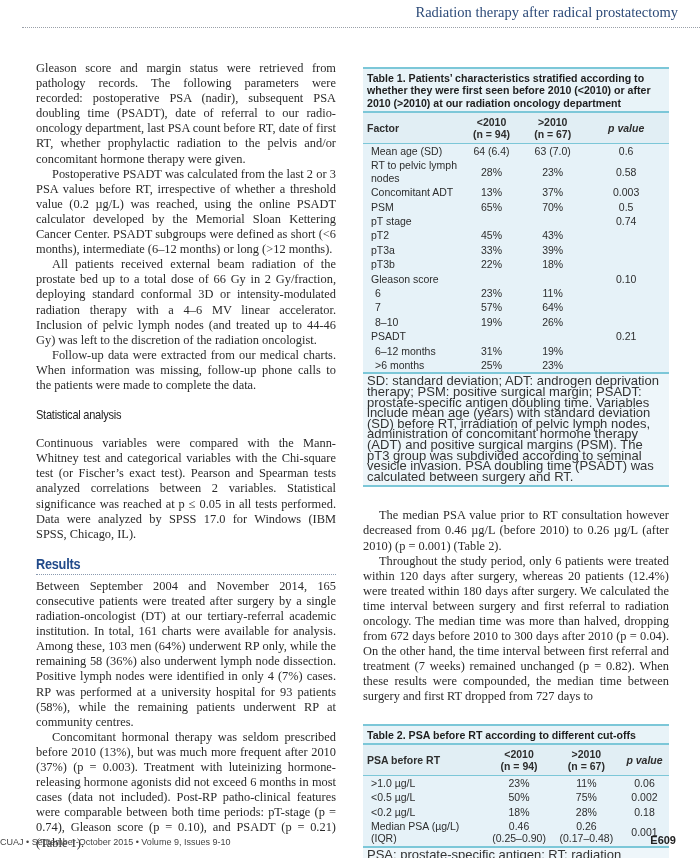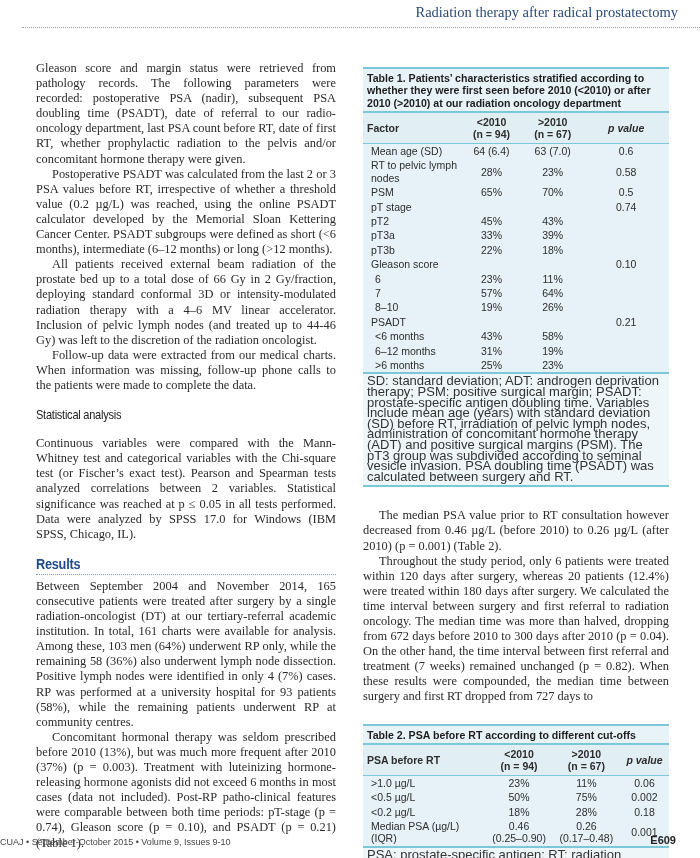--- a/index.html
+++ b/index.html
@@ -73,20 +73,26 @@
             <td>63 (7.0)</td>
             <td>0.6</td>
           </tr>
       <tr>
             <td class="factor">RT to pelvic lymph nodes</td>
             <td>28%</td>
             <td>23%</td>
             <td>0.58</td>
           </tr>
       <tr>
+            <td class="factor">Concomitant ADT</td>
+            <td>13%</td>
+            <td>37%</td>
+            <td>0.003</td>
+          </tr>
+      <tr>
             <td class="factor">PSM</td>
             <td>65%</td>
             <td>70%</td>
             <td>0.5</td>
           </tr>
       <tr>
             <td class="factor">pT stage</td>
             <td></td>
             <td></td>
             <td>0.74</td>
@@ -131,26 +137,20 @@
             <td class="factor sub">8–10</td>
             <td>19%</td>
             <td>26%</td>
             <td></td>
           </tr>
       <tr>
             <td class="factor">PSADT</td>
             <td></td>
             <td></td>
             <td>0.21</td>
-          </tr>
-      <tr>
-            <td class="factor sub">&lt;6 months</td>
-            <td>43%</td>
-            <td>58%</td>
-            <td></td>
           </tr>
       <tr>
             <td class="factor sub">6–12 months</td>
             <td>31%</td>
             <td>19%</td>
             <td></td>
           </tr>
       <tr>
             <td class="factor sub">&gt;6 months</td>
             <td>25%</td>

